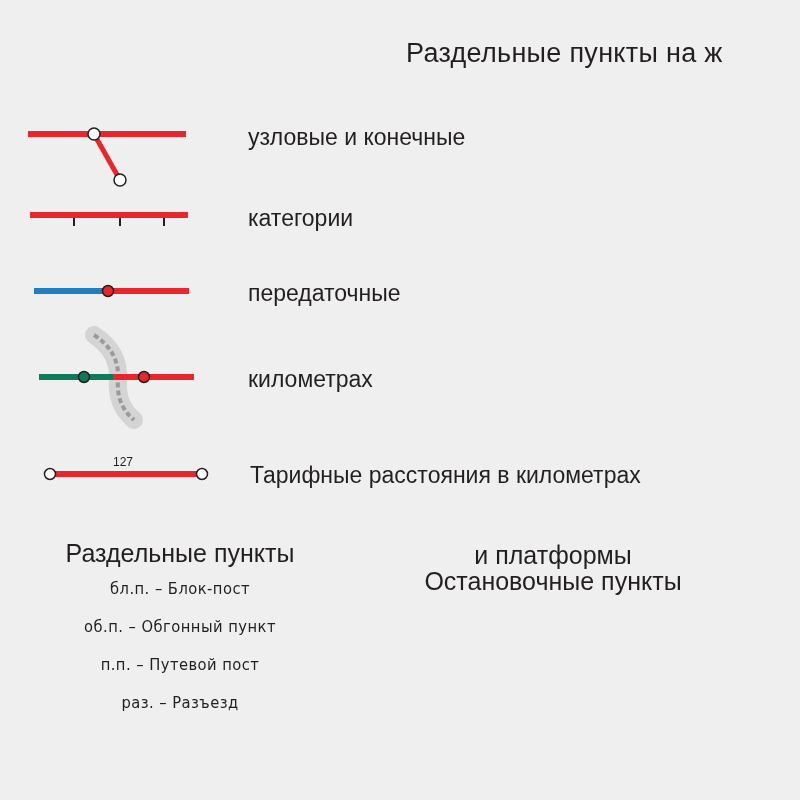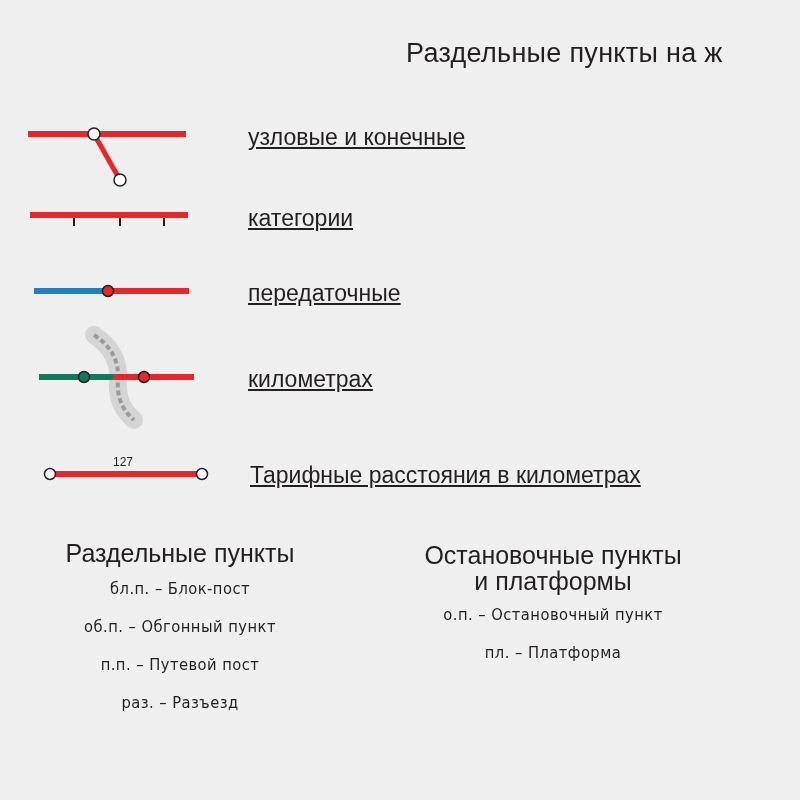--- a/index.html
+++ b/index.html
@@ -1,19 +1,19 @@
 <!DOCTYPE html>
 <html><head>
 <meta charset="utf-8">
 <style>
   html, body { margin:0; padding:0; }
   body { width:800px; height:800px; background:#efefef; position:relative; overflow:hidden; font-family:"Liberation Sans", sans-serif; color:#231f20; }
   .title { position:absolute; left:406px; top:38px; font-size:27px; font-weight:normal; white-space:nowrap; letter-spacing:0.3px; }
   .sym { position:absolute; left:0; top:0; }
-  .lbl { position:absolute; left:248px; font-size:23px; white-space:nowrap;text-decoration:underline; }
+  .lbl { position:absolute; left:248px; font-size:23px; white-space:nowrap; }
   .sec { position:absolute; text-align:center; }
   .sec h2 { margin:0; font-weight:normal; font-size:25px; line-height:26px; }
   .sec .sub { font-size:20px; line-height:22px; }
   .sec .item { font-family:"DejaVu Sans", sans-serif; font-size:16px; letter-spacing:0.5px; line-height:38px; transform:scaleX(0.92); }
 </style>
 </head>
 <body>
 
 <div class="title">Раздельные пункты на ж</div>
 
@@ -61,19 +61,15 @@
   <h2>Раздельные пункты</h2>
   <div style="margin-top:4px">
     <div class="item">бл.п. – Блок-пост</div>
     <div class="item">об.п. – Обгонный пункт</div>
     <div class="item">п.п. – Путевой пост</div>
     <div class="item">раз. – Разъезд</div>
   </div>
 </div>
 
 <div class="sec" style="left:393px;top:542px;width:320px;">
+  <h2>и платформы</h2>
   <h2>Остановочные пункты</h2>
-  <h2>и платформы</h2>
-  <div style="margin-top:2px">
-    <div class="item">о.п. – Остановочный пункт</div>
-    <div class="item">пл. – Платформа</div>
-  </div>
 </div>
 
 </body></html>

